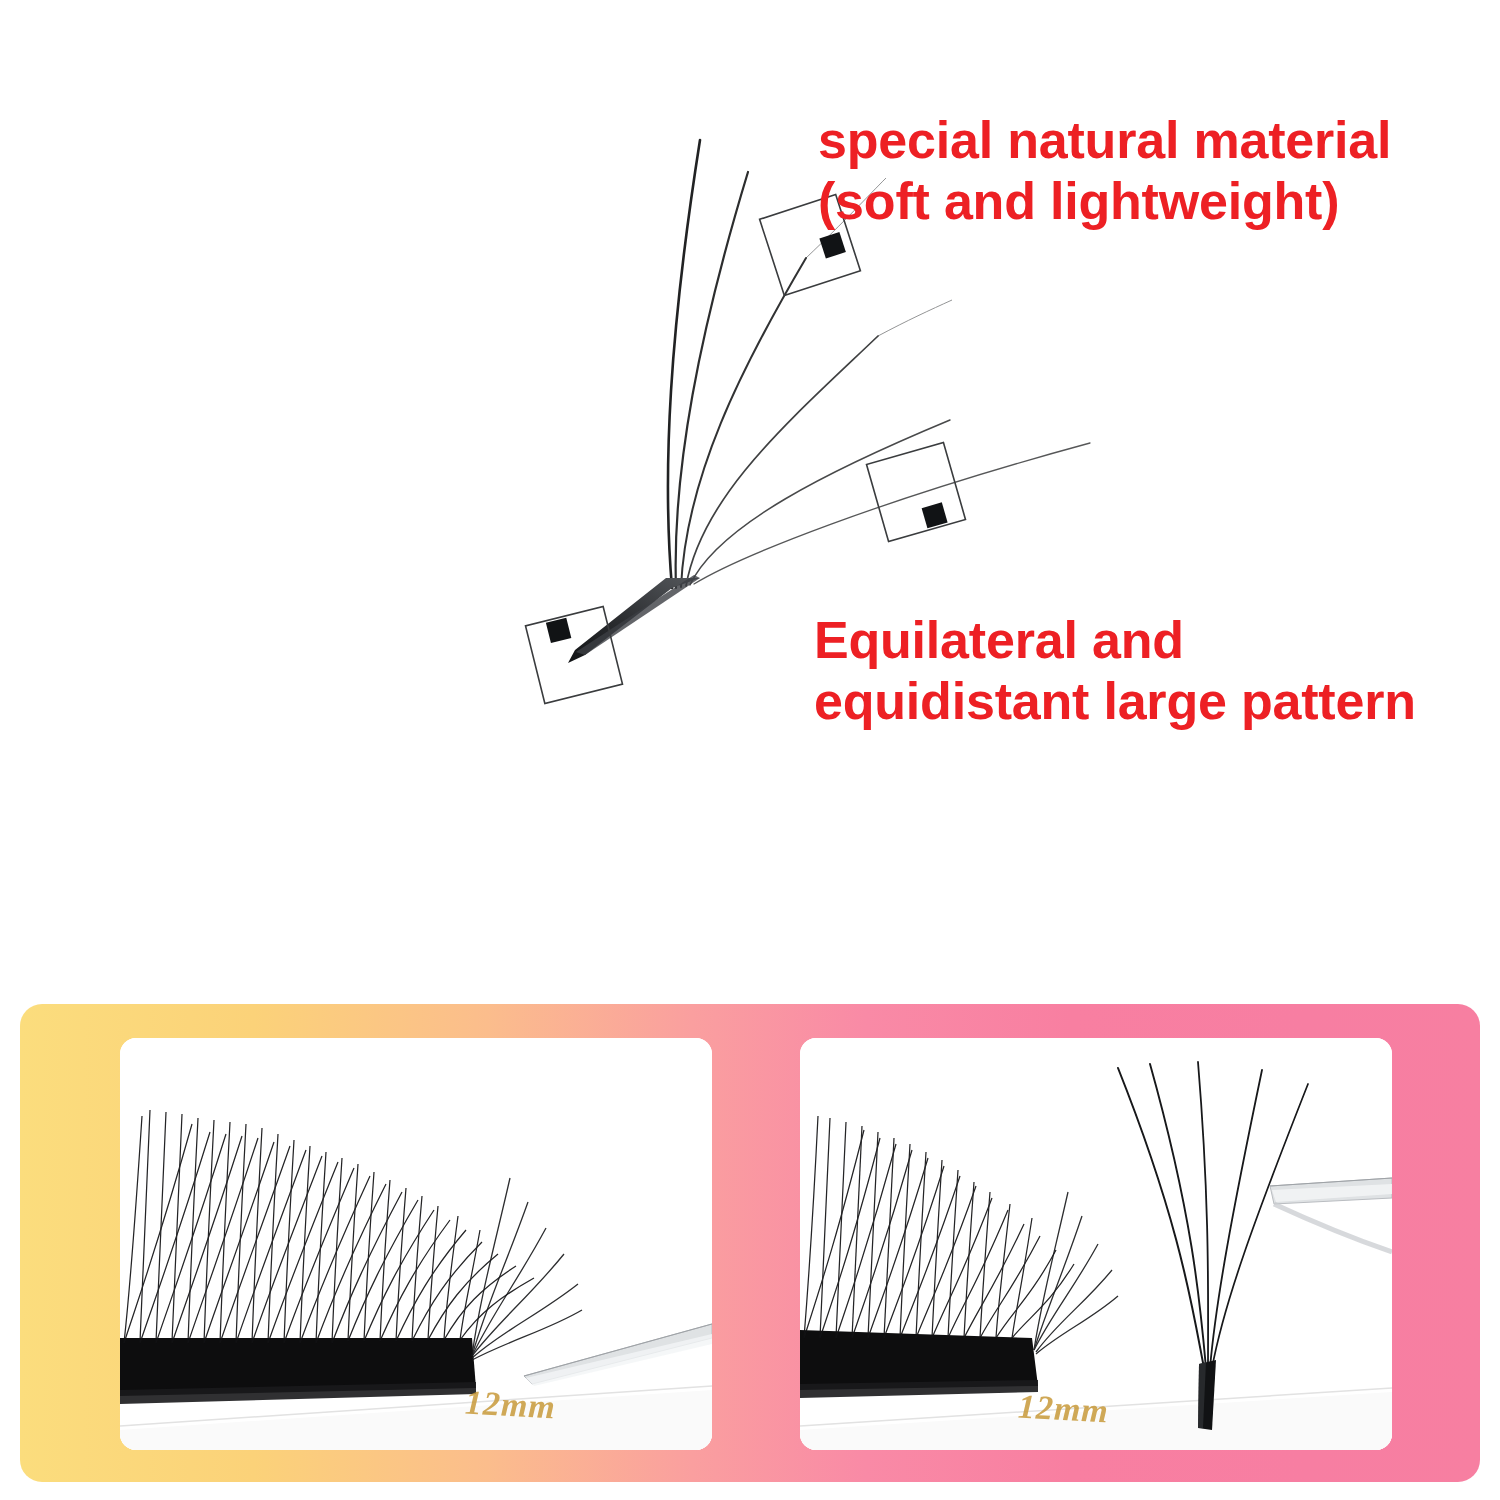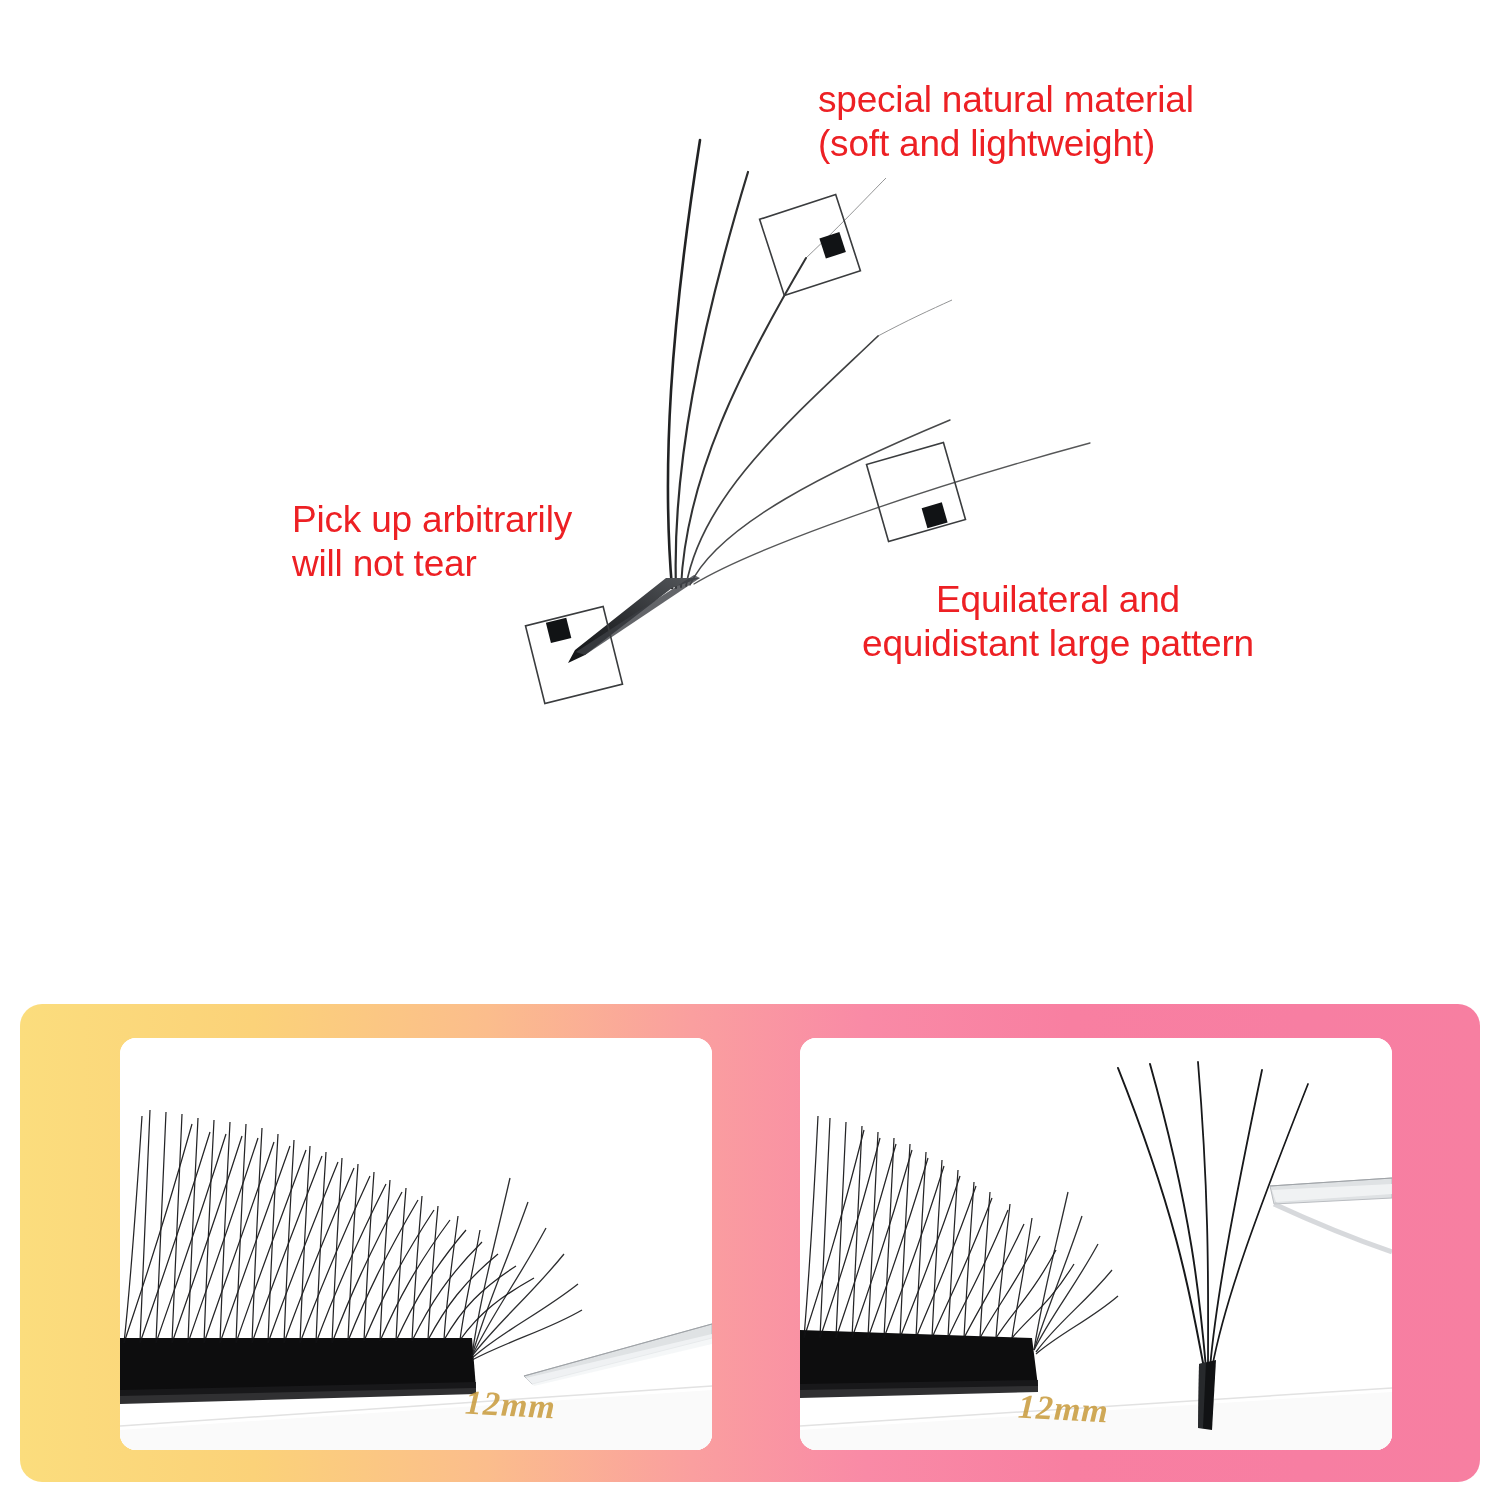--- a/index.html
+++ b/index.html
@@ -14,29 +14,30 @@
   
   #diagram-section {
     position:absolute; left:0; top:0; width:1500px; height:765px;
     background:#ffffff;
   }
   #lash-svg { position:absolute; left:0; top:0; width:1500px; height:765px; }
 
   .callout {
     position:absolute;
     color:#ed2024;
-    font-size:37px;
+    font-size:52px;
     line-height:1.18;
-    font-weight:400;
+    font-weight:700;
     white-space:pre-line;
     letter-spacing:-0.2px;
+    margin-top:32px;
   }
   #callout-material { left:818px; top:78px; }
   #callout-pickup   { left:292px; top:498px; }
-  #callout-pattern  { left:862px; top:578px;text-align:center; }
+  #callout-pattern  { left:814px; top:578px; }
 
   
   #banner {
     position:absolute; left:0; top:766px; width:1500px; height:208px;
     background:linear-gradient(90deg,
         #f7e07e 0%,
         #f9dd7c 14%,
         #fac98a 30%,
         #fba9a0 42%,
         #fa86a6 52%,
@@ -148,22 +149,20 @@
       </g>
       <g>
         <rect x="534" y="615" width="80" height="80" transform="rotate(-14 574 655)" fill="none" stroke="#3a3c3e" stroke-width="1.6"></rect>
         <rect x="548" y="620" width="21" height="21" transform="rotate(-14 558 630)" fill="#111315"></rect>
       </g>
     </svg>
 
     <div class="callout" id="callout-material">special natural material
 (soft and lightweight)</div>
 
-    <div class="callout" id="callout-pickup">Pick up arbitrarily
-will not tear</div>
 
     <div class="callout" id="callout-pattern">Equilateral and
 equidistant large pattern</div>
   </section>
 
 
   <section id="photo-frame">
 
     <figure class="photo-card" id="photo-card-left">
       <svg class="photo-svg" viewBox="0 0 592 412">

